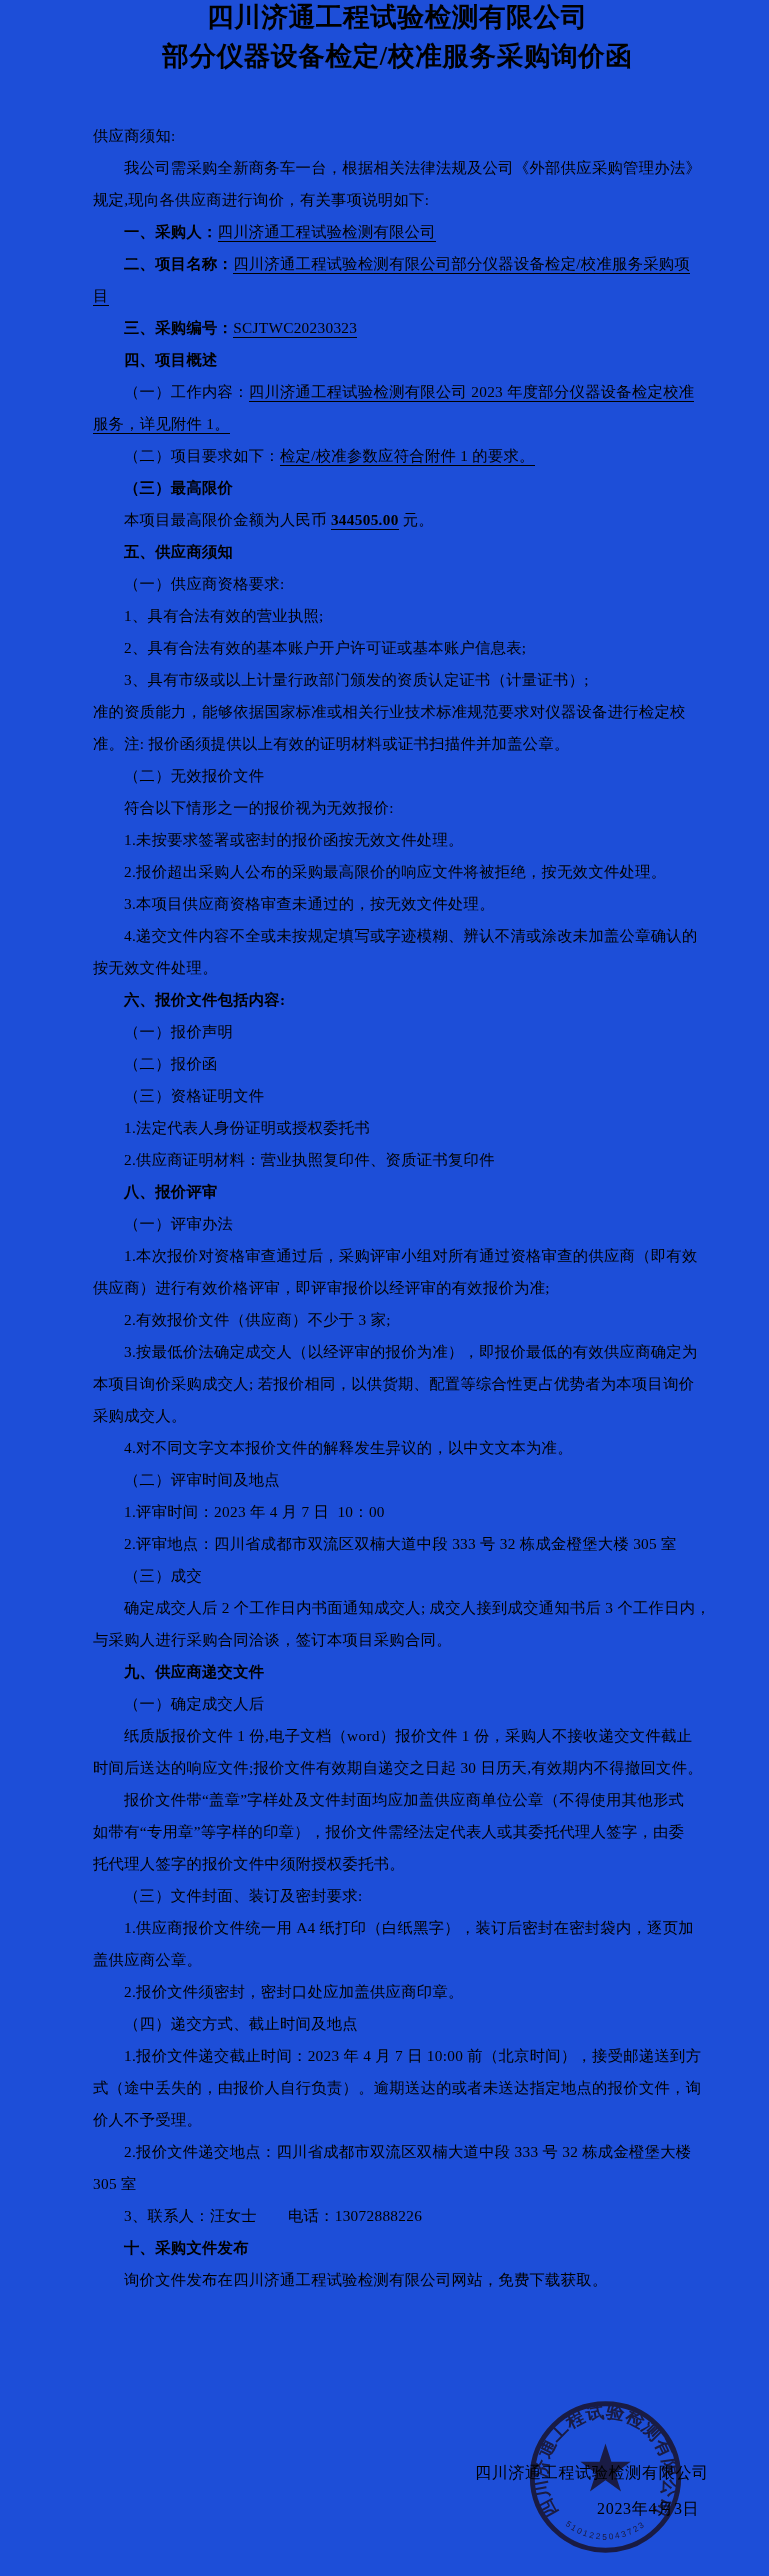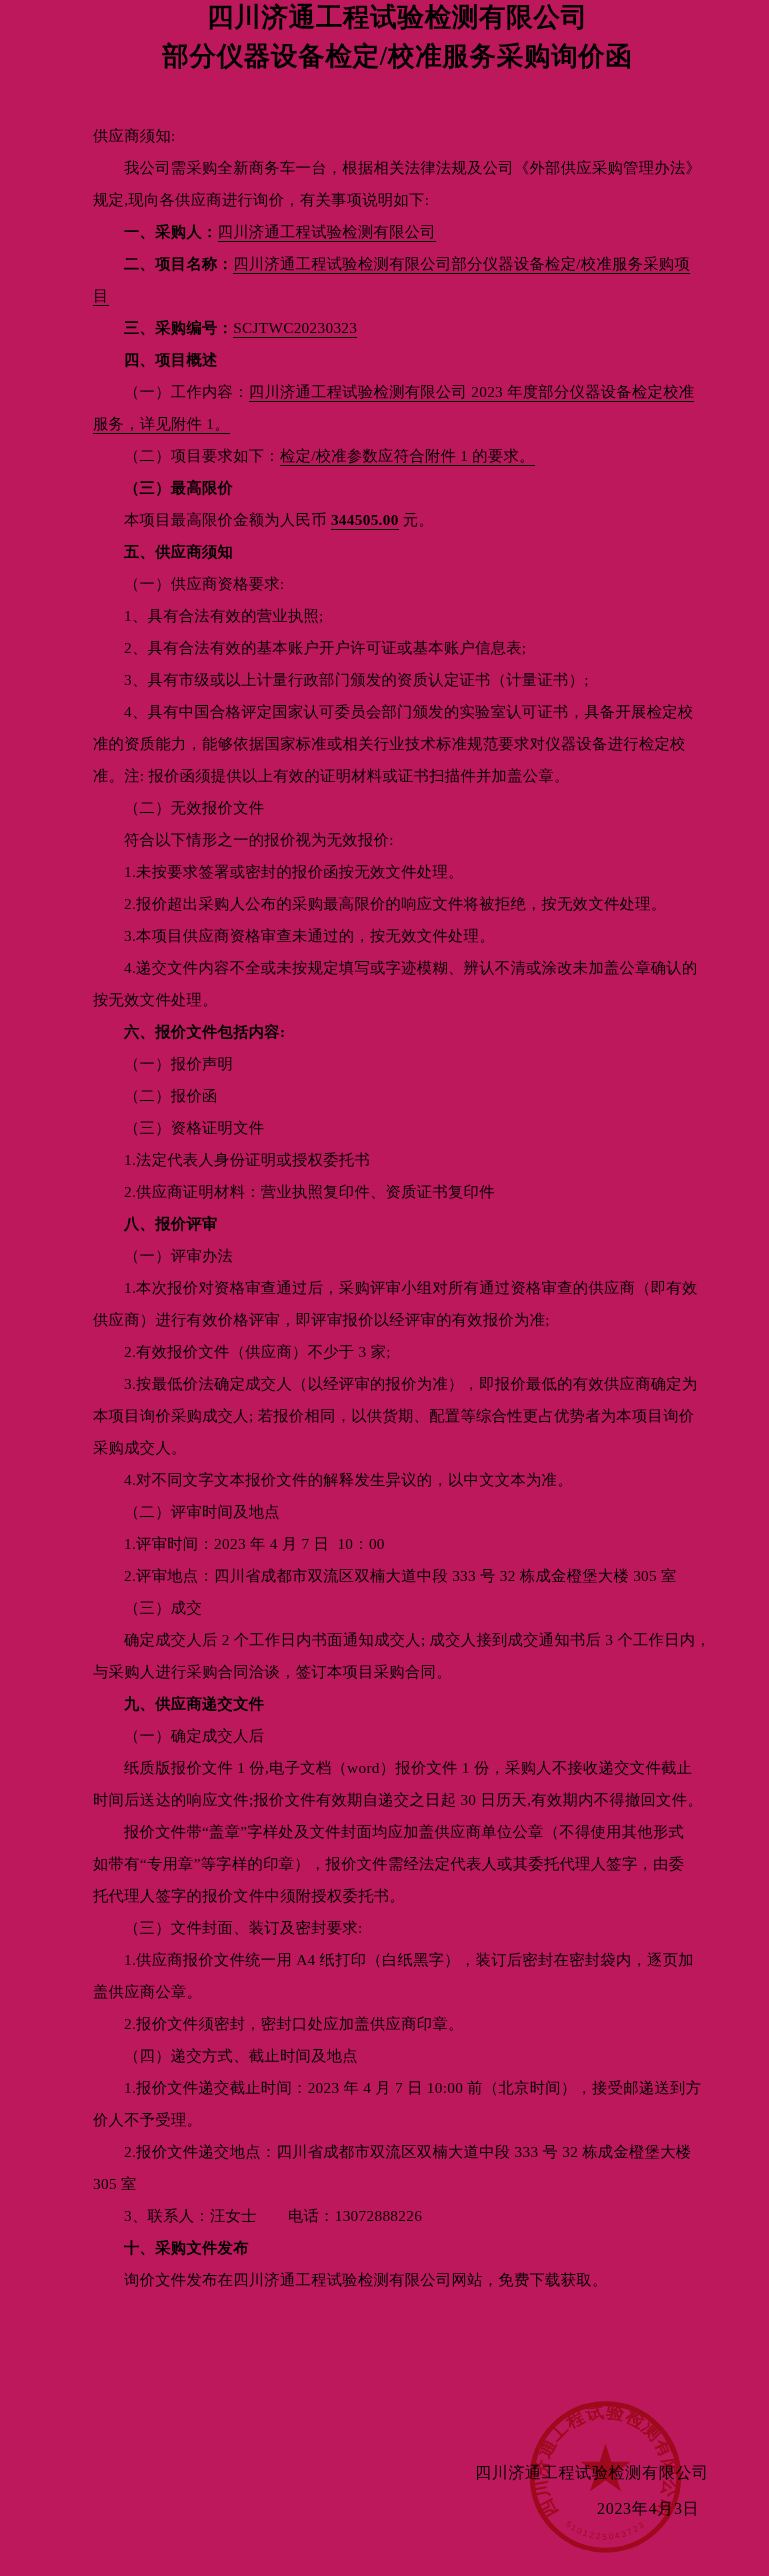--- a/index.html
+++ b/index.html
@@ -1,18 +1,18 @@
 <!DOCTYPE html>
 <html style="font-size:11px"><head>
 <meta charset="utf-8">
 <style>
   html,body{margin:0;padding:0;background:#ffffff;}
   body{width:769px;height:2576px;position:relative;overflow:hidden;
        font-family:"Liberation Serif","DejaVu Serif",serif;color:#000;}
-  .page{position:absolute;left:0;top:0;width:769px;height:2576px;background:#be185d;}
+  .page{position:absolute;left:0;top:0;width:769px;height:2576px;background:#1d4ed8;}
   .title{position:absolute;left:93px;width:609px;text-align:center;
          font-weight:bold;font-size:26.5px;line-height:33px;letter-spacing:0.7px;}
   #title1{top:1.4px;}
   #title2{top:40px;}
   #doc-body{position:absolute;left:93px;top:120px;width:616px;}
   .line{white-space:pre;font-size:15.3px;line-height:32px;height:32px;letter-spacing:0.3px;}
   .line.indent{padding-left:31px;}
   .b{font-weight:bold;}
   .u{border-bottom:1.1px solid #000;padding-bottom:1.4px;}
   .sig{position:absolute;font-size:16px;white-space:pre;}
@@ -41,21 +41,20 @@
       <div class="line indent"><span>（一）工作内容：</span><span class="u">四川济通工程试验检测有限公司 2023 年度部分仪器设备检定校准</span></div>
       <div class="line"><span class="u">服务，详见附件 1。</span></div>
       <div class="line indent"><span>（二）项目要求如下：</span><span class="u">检定/校准参数应符合附件 1 的要求。</span></div>
       <div class="line indent"><span class="b">（三）最高限价</span></div>
       <div class="line indent"><span>本项目最高限价金额为人民币 </span><span class="b u">344505.00</span><span> 元。</span></div>
       <div class="line indent"><span class="b">五、供应商须知</span></div>
       <div class="line indent"><span>（一）供应商资格要求:</span></div>
       <div class="line indent"><span>1、具有合法有效的营业执照;</span></div>
       <div class="line indent"><span>2、具有合法有效的基本账户开户许可证或基本账户信息表;</span></div>
       <div class="line indent"><span>3、具有市级或以上计量行政部门颁发的资质认定证书（计量证书）;</span></div>
-      <div class="line indent"><span>4、具有中国合格评定国家认可委员会部门颁发的实验室认可证书，具备开展检定校</span></div>
       <div class="line"><span>准的资质能力，能够依据国家标准或相关行业技术标准规范要求对仪器设备进行检定校</span></div>
       <div class="line"><span>准。注: 报价函须提供以上有效的证明材料或证书扫描件并加盖公章。</span></div>
       <div class="line indent"><span>（二）无效报价文件</span></div>
       <div class="line indent"><span>符合以下情形之一的报价视为无效报价:</span></div>
       <div class="line indent"><span>1.未按要求签署或密封的报价函按无效文件处理。</span></div>
       <div class="line indent"><span>2.报价超出采购人公布的采购最高限价的响应文件将被拒绝，按无效文件处理。</span></div>
       <div class="line indent"><span>3.本项目供应商资格审查未通过的，按无效文件处理。</span></div>
       <div class="line indent"><span>4.递交文件内容不全或未按规定填写或字迹模糊、辨认不清或涂改未加盖公章确认的</span></div>
       <div class="line"><span>按无效文件处理。</span></div>
       <div class="line indent"><span class="b">六、报价文件包括内容:</span></div>
@@ -85,20 +84,21 @@
       <div class="line"><span>时间后送达的响应文件;报价文件有效期自递交之日起 30 日历天,有效期内不得撤回文件。</span></div>
       <div class="line indent"><span>报价文件带“盖章”字样处及文件封面均应加盖供应商单位公章（不得使用其他形式</span></div>
       <div class="line"><span>如带有“专用章”等字样的印章），报价文件需经法定代表人或其委托代理人签字，由委</span></div>
       <div class="line"><span>托代理人签字的报价文件中须附授权委托书。</span></div>
       <div class="line indent"><span>（三）文件封面、装订及密封要求:</span></div>
       <div class="line indent"><span>1.供应商报价文件统一用 A4 纸打印（白纸黑字），装订后密封在密封袋内，逐页加</span></div>
       <div class="line"><span>盖供应商公章。</span></div>
       <div class="line indent"><span>2.报价文件须密封，密封口处应加盖供应商印章。</span></div>
       <div class="line indent"><span>（四）递交方式、截止时间及地点</span></div>
       <div class="line indent"><span>1.报价文件递交截止时间：2023 年 4 月 7 日 10:00 前（北京时间），接受邮递送到方</span></div>
+      <div class="line"><span>式（途中丢失的，由报价人自行负责）。逾期送达的或者未送达指定地点的报价文件，询</span></div>
       <div class="line"><span>价人不予受理。</span></div>
       <div class="line indent"><span>2.报价文件递交地点：四川省成都市双流区双楠大道中段 333 号 32 栋成金橙堡大楼</span></div>
       <div class="line"><span>305 室</span></div>
       <div class="line indent"><span>3、联系人：汪女士　　电话：13072888226</span></div>
       <div class="line indent"><span class="b">十、采购文件发布</span></div>
       <div class="line indent"><span>询价文件发布在四川济通工程试验检测有限公司网站，免费下载获取。</span></div>
     </div>
 
   <div class="sig" id="sig-company">四川济通工程试验检测有限公司</div>
   <div class="sig" id="sig-date">2023年4月3日</div>

